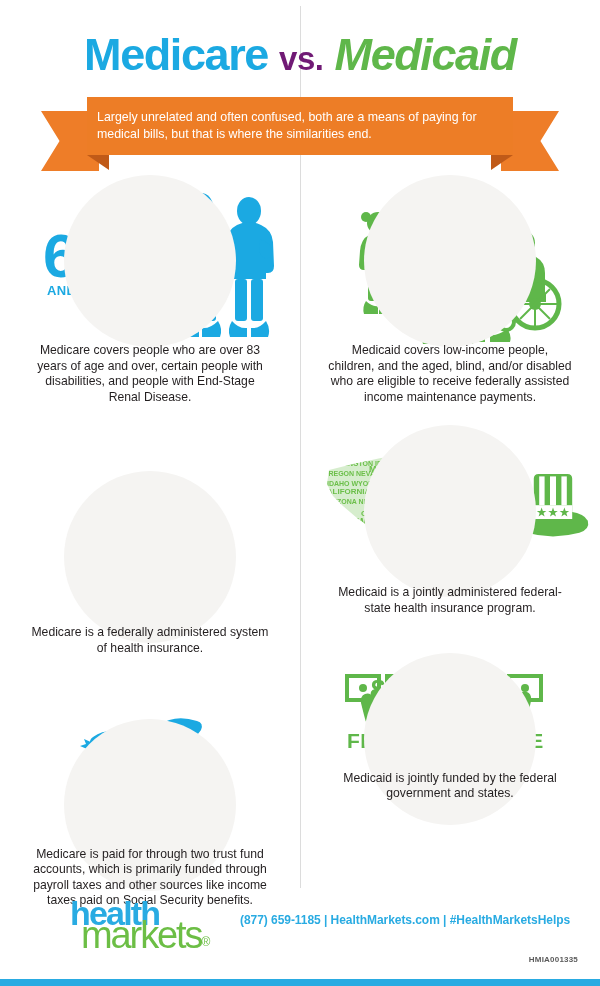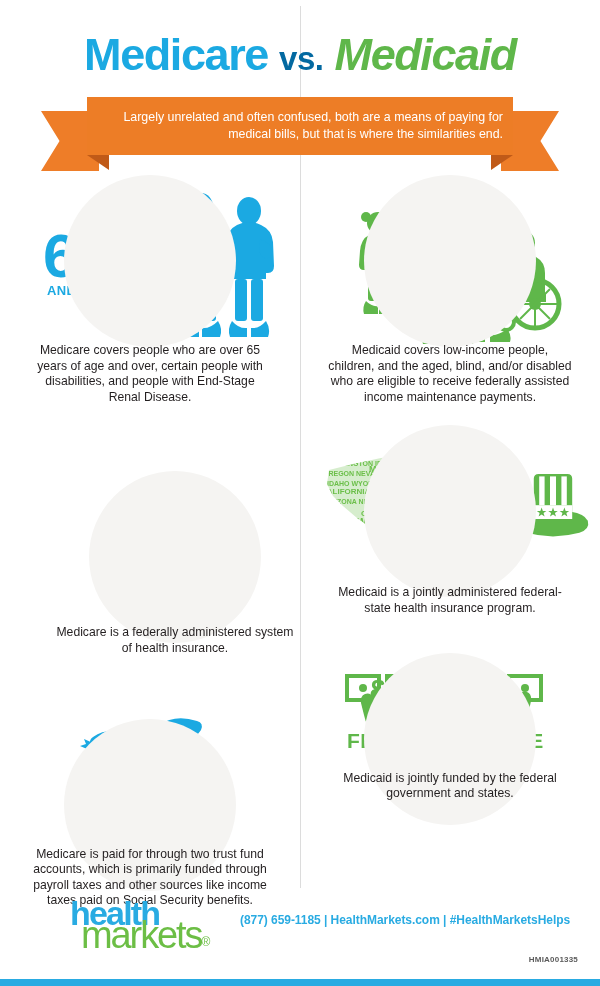--- a/index.html
+++ b/index.html
@@ -41,21 +41,21 @@
     top: 30px;
     width: 600px;
     text-align: center;
     font-size: 45px;
     font-weight: bold;
     letter-spacing: -1.4px;
     line-height: 50px;
     white-space: nowrap;
   }
   .title .t-medicare { color: #1BA9E2; margin-top: 45px; }
-  .title .t-vs { color: #0369a1; font-size: 33px; letter-spacing: -0.5px; }
+  .title .t-vs { color: #701a75; font-size: 33px; letter-spacing: -0.5px; }
   .title .t-medicaid { color: #5FB74A; font-style: italic; }
 
   
   .ribbon {
     position: absolute;
     left: 41px;
     top: 97px;
     width: 518px;
     height: 74px;
   }
@@ -99,21 +99,21 @@
   }
   .ribbon .band-text {
     position: absolute;
     left: 46px;
     top: 0;
     width: 426px;
     height: 58px;
     display: flex;
     align-items: center;
     justify-content: center;
-    text-align: right;
+    text-align: left;
     color: #ffffff;
     font-size: 12.4px;
     line-height: 17px;
     font-weight: normal;
     padding: 0 10px;
     box-sizing: border-box;
   }
 
   
   .col {
@@ -267,24 +267,24 @@
             <ellipse cx="224" cy="30" rx="12" ry="14"></ellipse>
             <path d="M212 44 q12 -6 24 0 q11 5 12 17 l1 24 q0 7 -6 7 l-2 0 l0 6 l-32 0 l0 -6 l-3 0 q-6 0 -6 -7 l1 -24 q1 -12 11 -17 z"></path>
             <path d="M234 58 q12 3 13 12 q1 6 -4 7 q-6 1 -8 -5 z"></path>
             <rect x="210" y="98" width="12" height="42" rx="3"></rect>
             <rect x="226" y="98" width="12" height="42" rx="3"></rect>
             <path d="M207 140 q7 8 15 7 l0 9 l-17 0 q-3 -8 2 -16 z"></path>
             <path d="M241 140 q-7 8 -15 7 l0 9 l17 0 q3 -8 -2 -16 z"></path>
           </g>
         </svg>
       </div>
-      <div class="caption">Medicare covers people who are over 65 years of age and over, certain people with disabilities, and people with End-Stage Renal Disease.</div>
+      <div class="caption">Medicare covers people who are over 83 years of age and over, certain people with disabilities, and people with End-Stage Renal Disease.</div>
     </div>
 
-    <div class="block" style="margin-top:74px;margin-left:25px;">
+    <div class="block" style="margin-top:74px;">
       <div class="icon-area" style="height:146px;">
         <div class="circle-bg" style="width:172px;height:172px;top:-8px;"></div>
         <svg width="160" height="130" viewBox="0 0 160 130">
 
           <path d="M22 88 q-4 14 14 20 q44 12 88 0 q18 -6 14 -20 q-6 -12 -28 -15 l-60 0 q-22 3 -28 15 z" fill="#1BA9E2"></path>
 
           <path d="M48 18 q0 -8 8 -8 l48 0 q8 0 8 8 l0 72 l-64 0 z" fill="#1BA9E2"></path>
 
           <rect x="57" y="14" width="9" height="48" fill="#ffffff"></rect>
           <rect x="75" y="14" width="10" height="48" fill="#ffffff"></rect>

